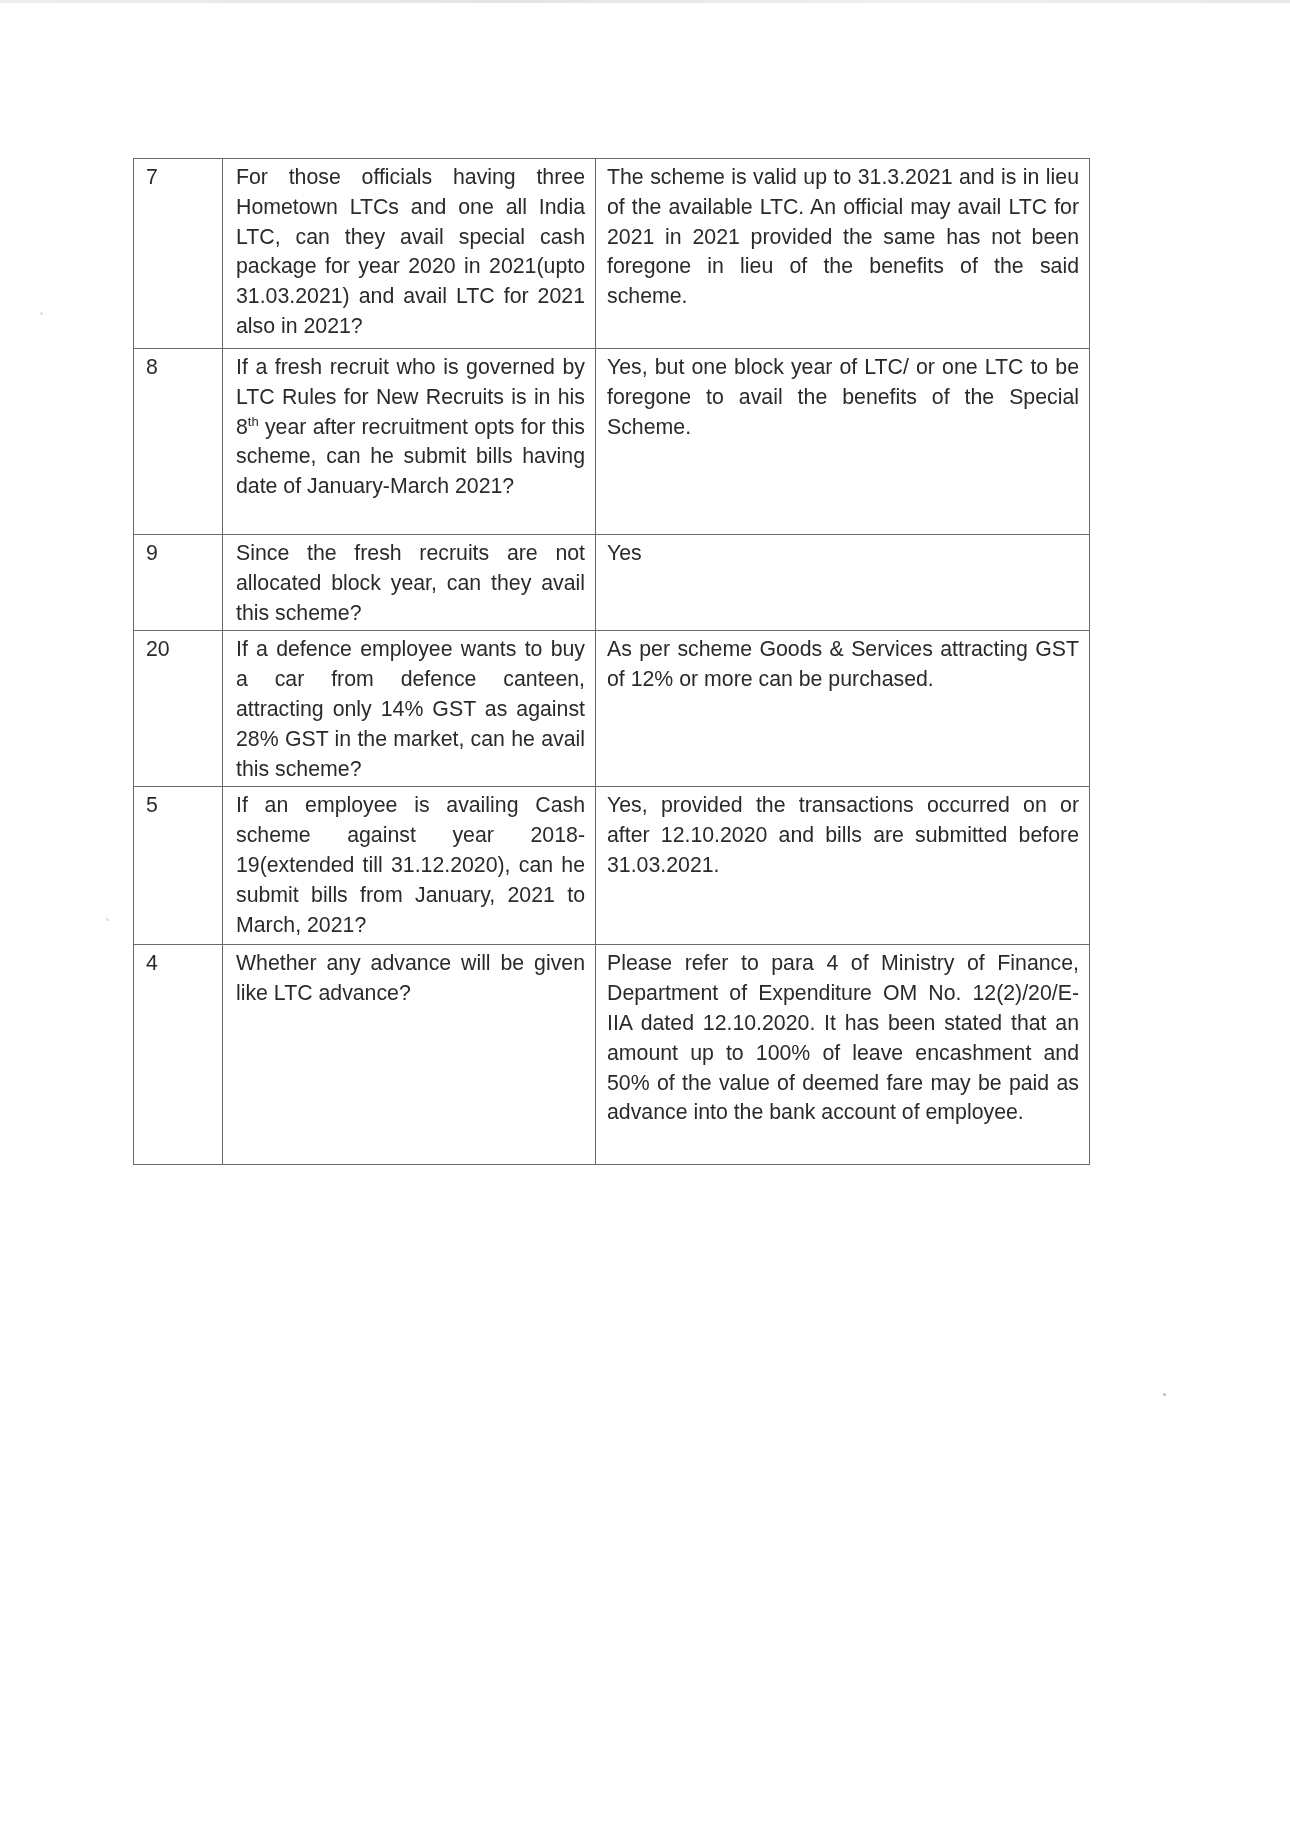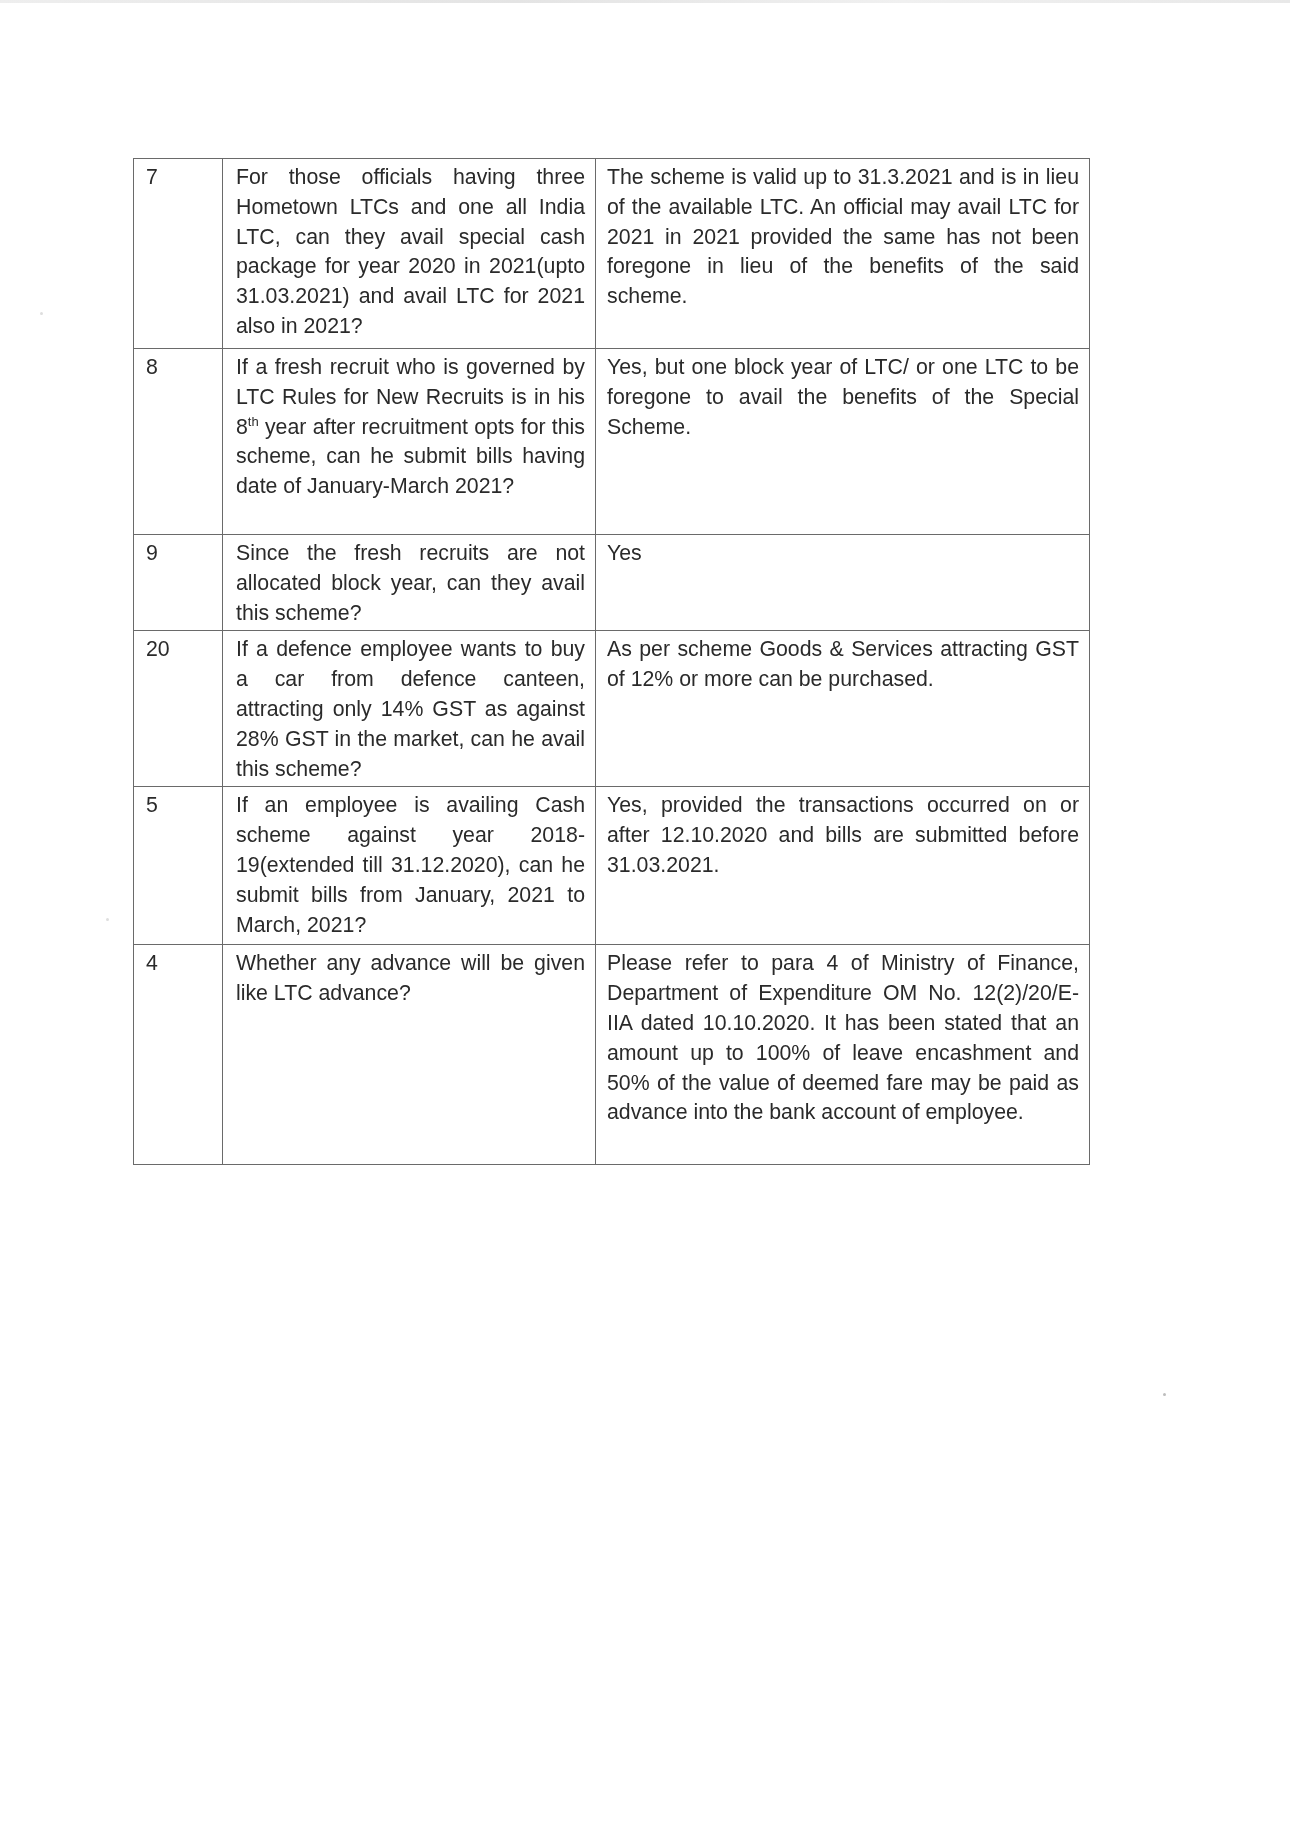--- a/index.html
+++ b/index.html
@@ -75,20 +75,20 @@
       <td class="cell-a">As per scheme Goods &amp; Services attracting GST of 12% or more can be purchased.</td>
     </tr>
     <tr style="height:158px">
       <td class="cell-no">5</td>
       <td class="cell-q">If an employee is availing Cash scheme against year 2018-19(extended till 31.12.2020), can he submit bills from January, 2021 to March, 2021?</td>
       <td class="cell-a">Yes, provided the transactions occurred on or after 12.10.2020 and bills are submitted before 31.03.2021.</td>
     </tr>
     <tr style="height:220px">
       <td class="cell-no">4</td>
       <td class="cell-q">Whether any advance will be given like LTC advance?</td>
-      <td class="cell-a">Please refer to para 4 of Ministry of Finance, Department of Expenditure OM No. 12(2)/20/E-IIA dated 10.10.2020. It has been stated that an amount up to 100% of leave encashment and 50% of the value of deemed fare may be paid as advance into the bank account of employee.</td>
+      <td class="cell-a">Please refer to para 4 of Ministry of Finance, Department of Expenditure OM No. 12(2)/20/E-IIA dated 12.10.2020. It has been stated that an amount up to 100% of leave encashment and 50% of the value of deemed fare may be paid as advance into the bank account of employee.</td>
     </tr>
   </tbody>
 </table>
 
 <div class="speck" style="left:1163px; top:1393px;"></div>
 <div class="speck" style="left:40px; top:312px; opacity:.5"></div>
 <div class="speck" style="left:106px; top:918px; opacity:.5"></div>
 
 </body></html>

